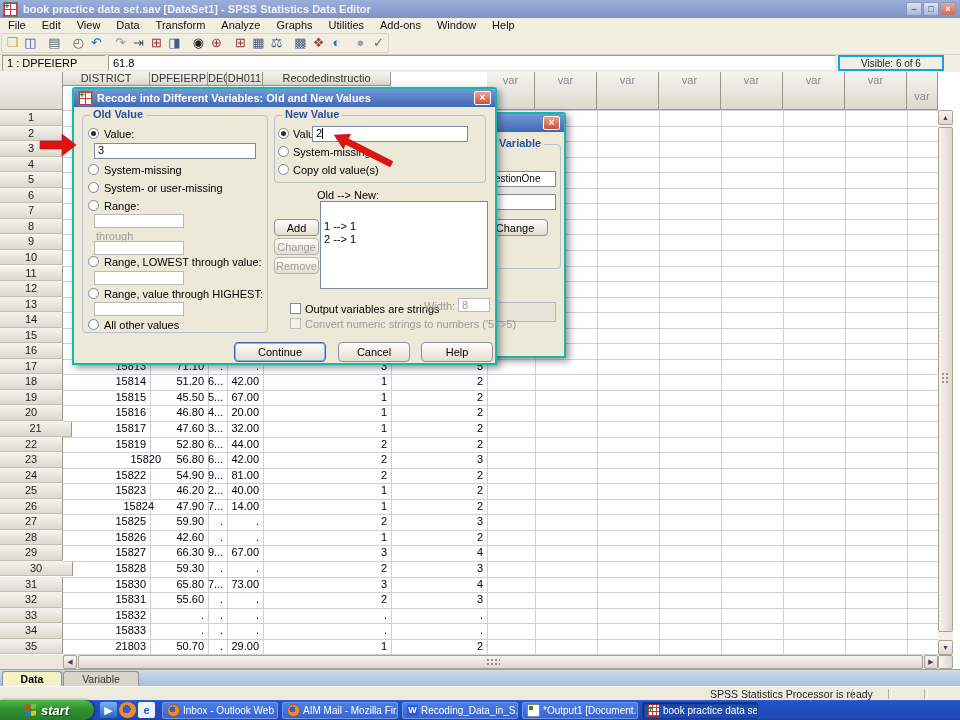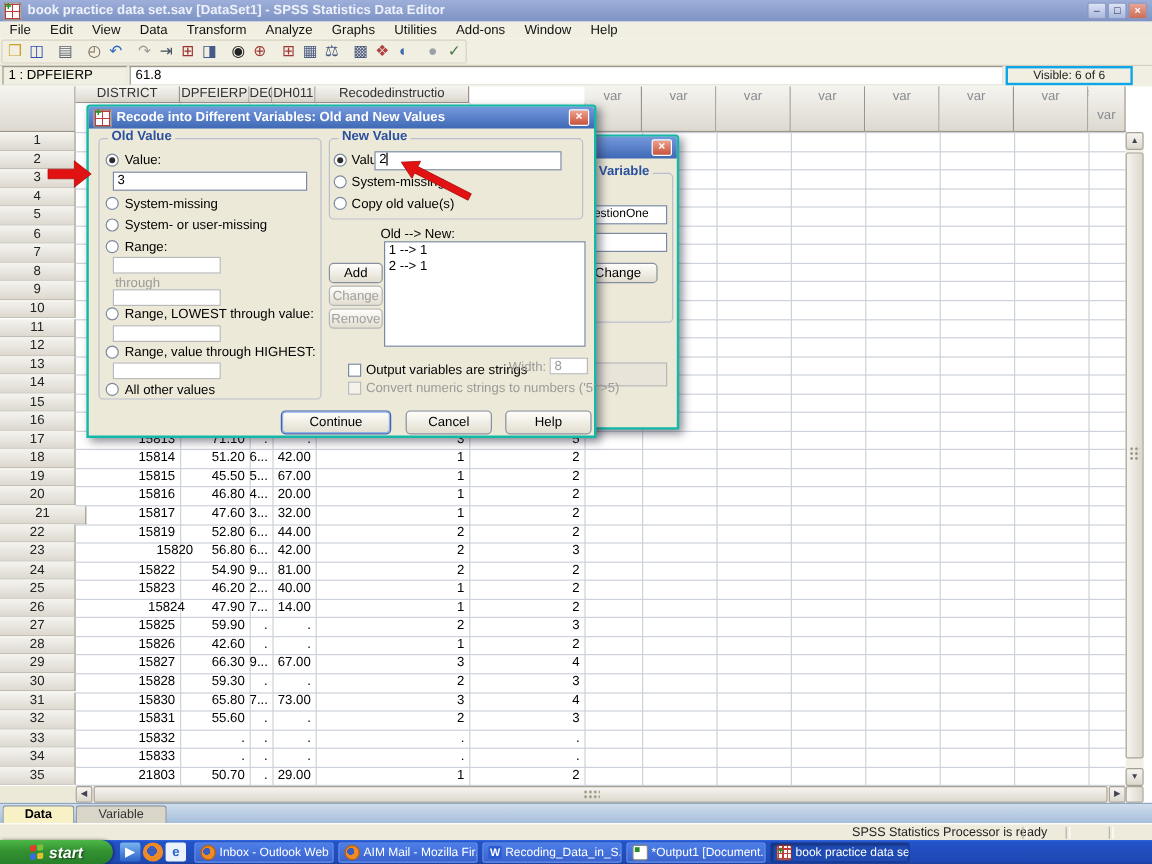--- a/index.html
+++ b/index.html
@@ -65,21 +65,21 @@
   .rlabel.dim{color:#9a9a9a;}
   .tf{position:absolute;background:#fff;border:1px solid #7b8aa0;box-sizing:border-box;font-size:11px;line-height:13px;padding-left:3px;overflow:hidden;white-space:nowrap;}
   .tf.dis{border-color:#b9b9b9;color:#9a9a9a;}
   .caret{display:inline-block;width:1px;height:11px;background:#000;vertical-align:-2px;}
   .btn{position:absolute;background:linear-gradient(#fffefb,#e2ddcf);border:1px solid #88919f;border-radius:4px;box-sizing:border-box;
     font-size:11px;text-align:center;color:#000;display:flex;align-items:center;justify-content:center;}
   .btn.dis{color:#a0a0a0;border-color:#b5b5b5;}
   .btn.focus{border-color:#3a62b0;box-shadow:inset 0 0 0 1px #8fb0ea;}
   .cb{position:absolute;width:11px;height:11px;background:#fff;border:1px solid #7b8aa0;box-sizing:border-box;}
   .cb.dis{border-color:#bcbcbc;background:#f4f2ea;}
-  .listbox{position:absolute;background:#fff;border:1px solid #7b8aa0;box-sizing:border-box;padding:1px 3px;}
+  .listbox{position:absolute;background:#fff;border:1px solid #7b8aa0;box-sizing:border-box;padding:18px 3px;}
   .listbox div{font-size:11px;line-height:13px;}
 
   
   #tabstrip{left:0;top:669px;width:960px;height:17px;background:linear-gradient(#cfdcec,#a6bfda);border-top:1px solid #8ea6c2;box-sizing:border-box;}
   .tab{position:absolute;top:1px;height:16px;border:1px solid #88929e;border-bottom:none;border-radius:3px 3px 0 0;
     font-size:10.5px;line-height:15px;text-align:center;box-sizing:border-box;padding:0 8px;}
   .tab.active{background:#f8f1c6;font-weight:bold;}
   .tab.inactive{background:#d9d5c8;color:#333;}
   #statusbar{left:0;top:686px;width:960px;height:14px;background:#eeebdd;border-top:1px solid #fff;box-sizing:border-box;font-size:10.5px;color:#222;}
   .statdiv{position:absolute;top:2px;width:2px;height:10px;border-left:1px solid #b8b4a4;border-right:1px solid #fff;}
@@ -209,21 +209,21 @@
       <div class="rowhdr" style="left: 0px; top: 405.45px; width: 63px; height: 15.55px; line-height: 15.55px;">20</div>
       <div class="rowhdr" style="left: 0px; top: 421px; width: 72px; height: 15.55px; line-height: 15.55px;">21</div>
       <div class="rowhdr" style="left: 0px; top: 436.55px; width: 63px; height: 15.55px; line-height: 15.55px;">22</div>
       <div class="rowhdr" style="left: 0px; top: 452.1px; width: 63px; height: 15.55px; line-height: 15.55px;">23</div>
       <div class="rowhdr" style="left: 0px; top: 467.65px; width: 63px; height: 15.55px; line-height: 15.55px;">24</div>
       <div class="rowhdr" style="left: 0px; top: 483.2px; width: 63px; height: 15.55px; line-height: 15.55px;">25</div>
       <div class="rowhdr" style="left: 0px; top: 498.75px; width: 63px; height: 15.55px; line-height: 15.55px;">26</div>
       <div class="rowhdr" style="left: 0px; top: 514.3px; width: 63px; height: 15.55px; line-height: 15.55px;">27</div>
       <div class="rowhdr" style="left: 0px; top: 529.85px; width: 63px; height: 15.55px; line-height: 15.55px;">28</div>
       <div class="rowhdr" style="left: 0px; top: 545.4px; width: 63px; height: 15.55px; line-height: 15.55px;">29</div>
-      <div class="rowhdr" style="left: 0px; top: 560.95px; width: 63px; height: 15.55px; line-height: 15.55px;">30</div>
+      <div class="rowhdr" style="left: 0px; top: 560.95px; width: 73px; height: 15.55px; line-height: 15.55px;">30</div>
       <div class="rowhdr" style="left: 0px; top: 576.5px; width: 63px; height: 15.55px; line-height: 15.55px;">31</div>
       <div class="rowhdr" style="left: 0px; top: 592.05px; width: 63px; height: 15.55px; line-height: 15.55px;">32</div>
       <div class="rowhdr" style="left: 0px; top: 607.6px; width: 63px; height: 15.55px; line-height: 15.55px;">33</div>
       <div class="rowhdr" style="left: 0px; top: 623.15px; width: 63px; height: 15.55px; line-height: 15.55px;">34</div>
       <div class="rowhdr" style="left: 0px; top: 638.7px; width: 63px; height: 15.55px; line-height: 15.55px;">35</div>
       <div class="gline" style="left: 150px; top: 86px; width: 1px; height: 569px;"></div>
       <div class="gline" style="left: 208px; top: 86px; width: 1px; height: 569px;"></div>
       <div class="gline" style="left: 227px; top: 86px; width: 1px; height: 569px;"></div>
       <div class="gline" style="left: 263px; top: 86px; width: 1px; height: 569px;"></div>
       <div class="gline" style="left: 391px; top: 86px; width: 1px; height: 569px;"></div>

